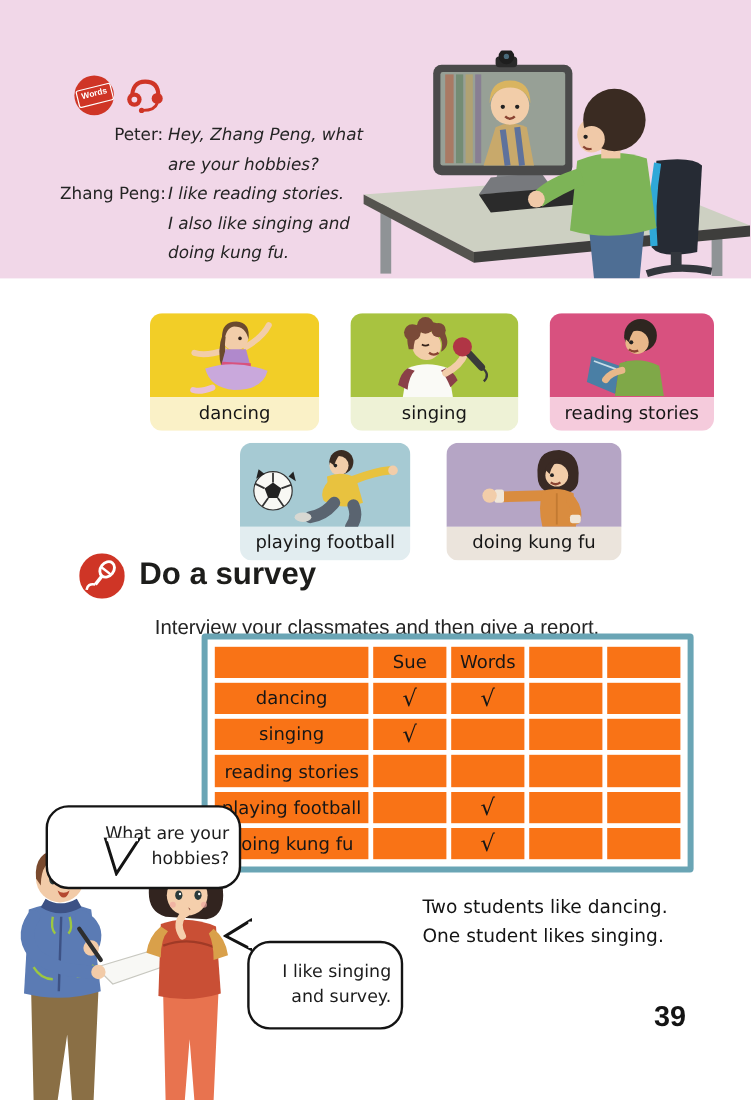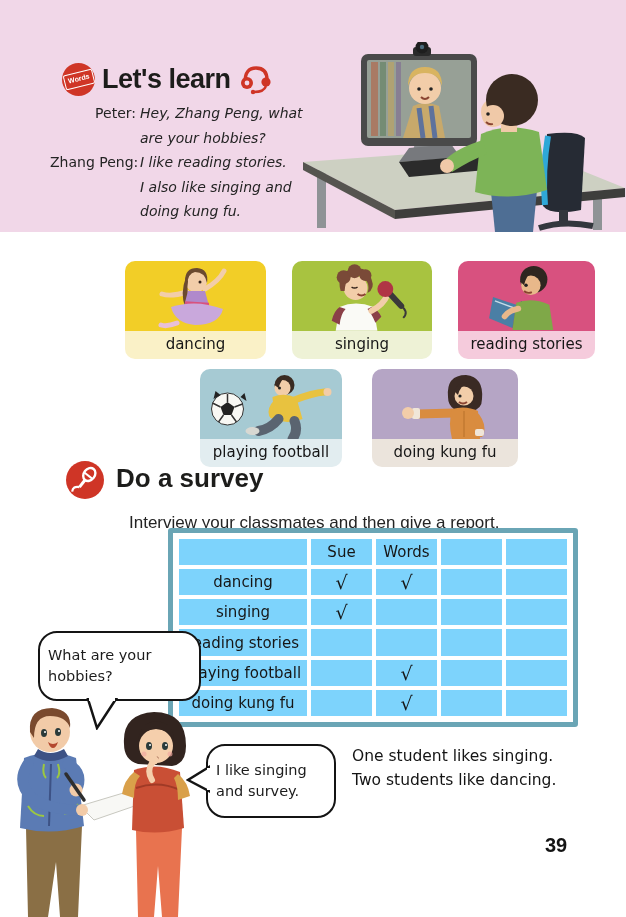--- a/index.html
+++ b/index.html
@@ -46,52 +46,51 @@
   .survey-icon{position:absolute;left:66px;top:461px;width:38px;height:38px;}
   .survey-title{position:absolute;left:112px;top:459px;margin:4px;
        font-family:"Liberation Sans",sans-serif;font-weight:bold;font-size:26px;color:#1D1D1B;}
   .instruction{position:absolute;left:112px;top:496px;margin:17px;
        font-family:"Liberation Sans",sans-serif;font-size:17px;color:#242424;}
 
   .survey-table{position:absolute;left:168px;top:528px;width:410px;height:199px;box-sizing:border-box;
        background:#ffffff;border:5px solid #6AA5B5;border-radius:3px;padding:6px;}
   .tgrid{display:grid;width:100%;height:100%;
        grid-template-columns:128px repeat(4,1fr);grid-template-rows:repeat(6,1fr);gap:4px;}
-  .tcell{background:#7dd3fc;display:flex;align-items:center;justify-content:center;
+  .tcell{background:#f97316;display:flex;align-items:center;justify-content:center;
        font-size:15px;color:#161616;overflow:hidden;}
   .tcell.check{font-size:19px;}
 
   
   .bubble{position:absolute;background:#ffffff;border:2.5px solid #141414;border-radius:19px;
        box-sizing:border-box;display:flex;align-items:center;justify-content:center;
-       text-align:left;font-size:14.5px;line-height:21px;padding:4px 8px;z-index:5;}
+       text-align:right;font-size:14.5px;line-height:21px;padding:4px 8px;z-index:5;margin-top:40px;}
   .bubble-q{left:38px;top:631px;width:163px;height:70px;}
   .bubble-a{left:206px;top:744px;width:130px;height:74px;}
   .tail{position:absolute;z-index:6;}
   .tail-q{left:80px;top:698px;width:42px;height:32px;}
   .tail-a{left:186px;top:764px;width:24px;height:30px;}
 
   .report{position:absolute;left:352px;top:744px;font-size:15.5px;line-height:24px;color:#141414;}
 
   .kids{position:absolute;left:4px;top:702px;width:236px;height:215px;z-index:2;}
 
   .page-num{position:absolute;left:545px;top:834px;font-family:"Liberation Sans",sans-serif;
-       font-weight:bold;font-size:20px;color:#141414;}
+       font-weight:bold;font-size:24px;color:#141414;}
 </style>
 </head>
 <body>
 
 <div class="page">
 
   <header class="pink-hero">
     <div class="hero-title-row">
       <span class="words-badge">
         <span class="banner">Words</span>
       </span>
-      <h1 class="hero-title">Let's learn</h1>
       <svg class="headset" viewBox="0 0 34 34">
         <path d="M8,20 Q8,6 19,6 Q30,6 30,18" fill="none" stroke="#CF3526" stroke-width="3.4"></path>
         <circle cx="10" cy="21" r="6" fill="#CF3526"></circle>
         <circle cx="10" cy="21" r="2.4" fill="#F1D7E8"></circle>
         <circle cx="29" cy="20" r="4.6" fill="#CF3526"></circle>
         <path d="M29,24 Q27,30 17,30" fill="none" stroke="#CF3526" stroke-width="2.4"></path>
         <circle cx="16" cy="30" r="2.2" fill="#CF3526"></circle>
       </svg>
     </div>
 
@@ -371,19 +370,19 @@
 
   <div class="bubble bubble-a">
     <span>I like singing and survey.</span>
   </div>
   <svg class="tail tail-a" viewBox="0 0 24 30">
     <path d="M23,3 L2,16 L23,27 Z" fill="#ffffff" stroke="#141414" stroke-width="2.5"></path>
     <rect x="21" y="4" width="3" height="22" fill="#ffffff"></rect>
   </svg>
 
   <div class="report">
+    <div>Two students like dancing.</div>
     <div>One student likes singing.</div>
-    <div>Two students like dancing.</div>
   </div>
 
   <div class="page-num">39</div>
 
 </div>
 
 </body></html>

